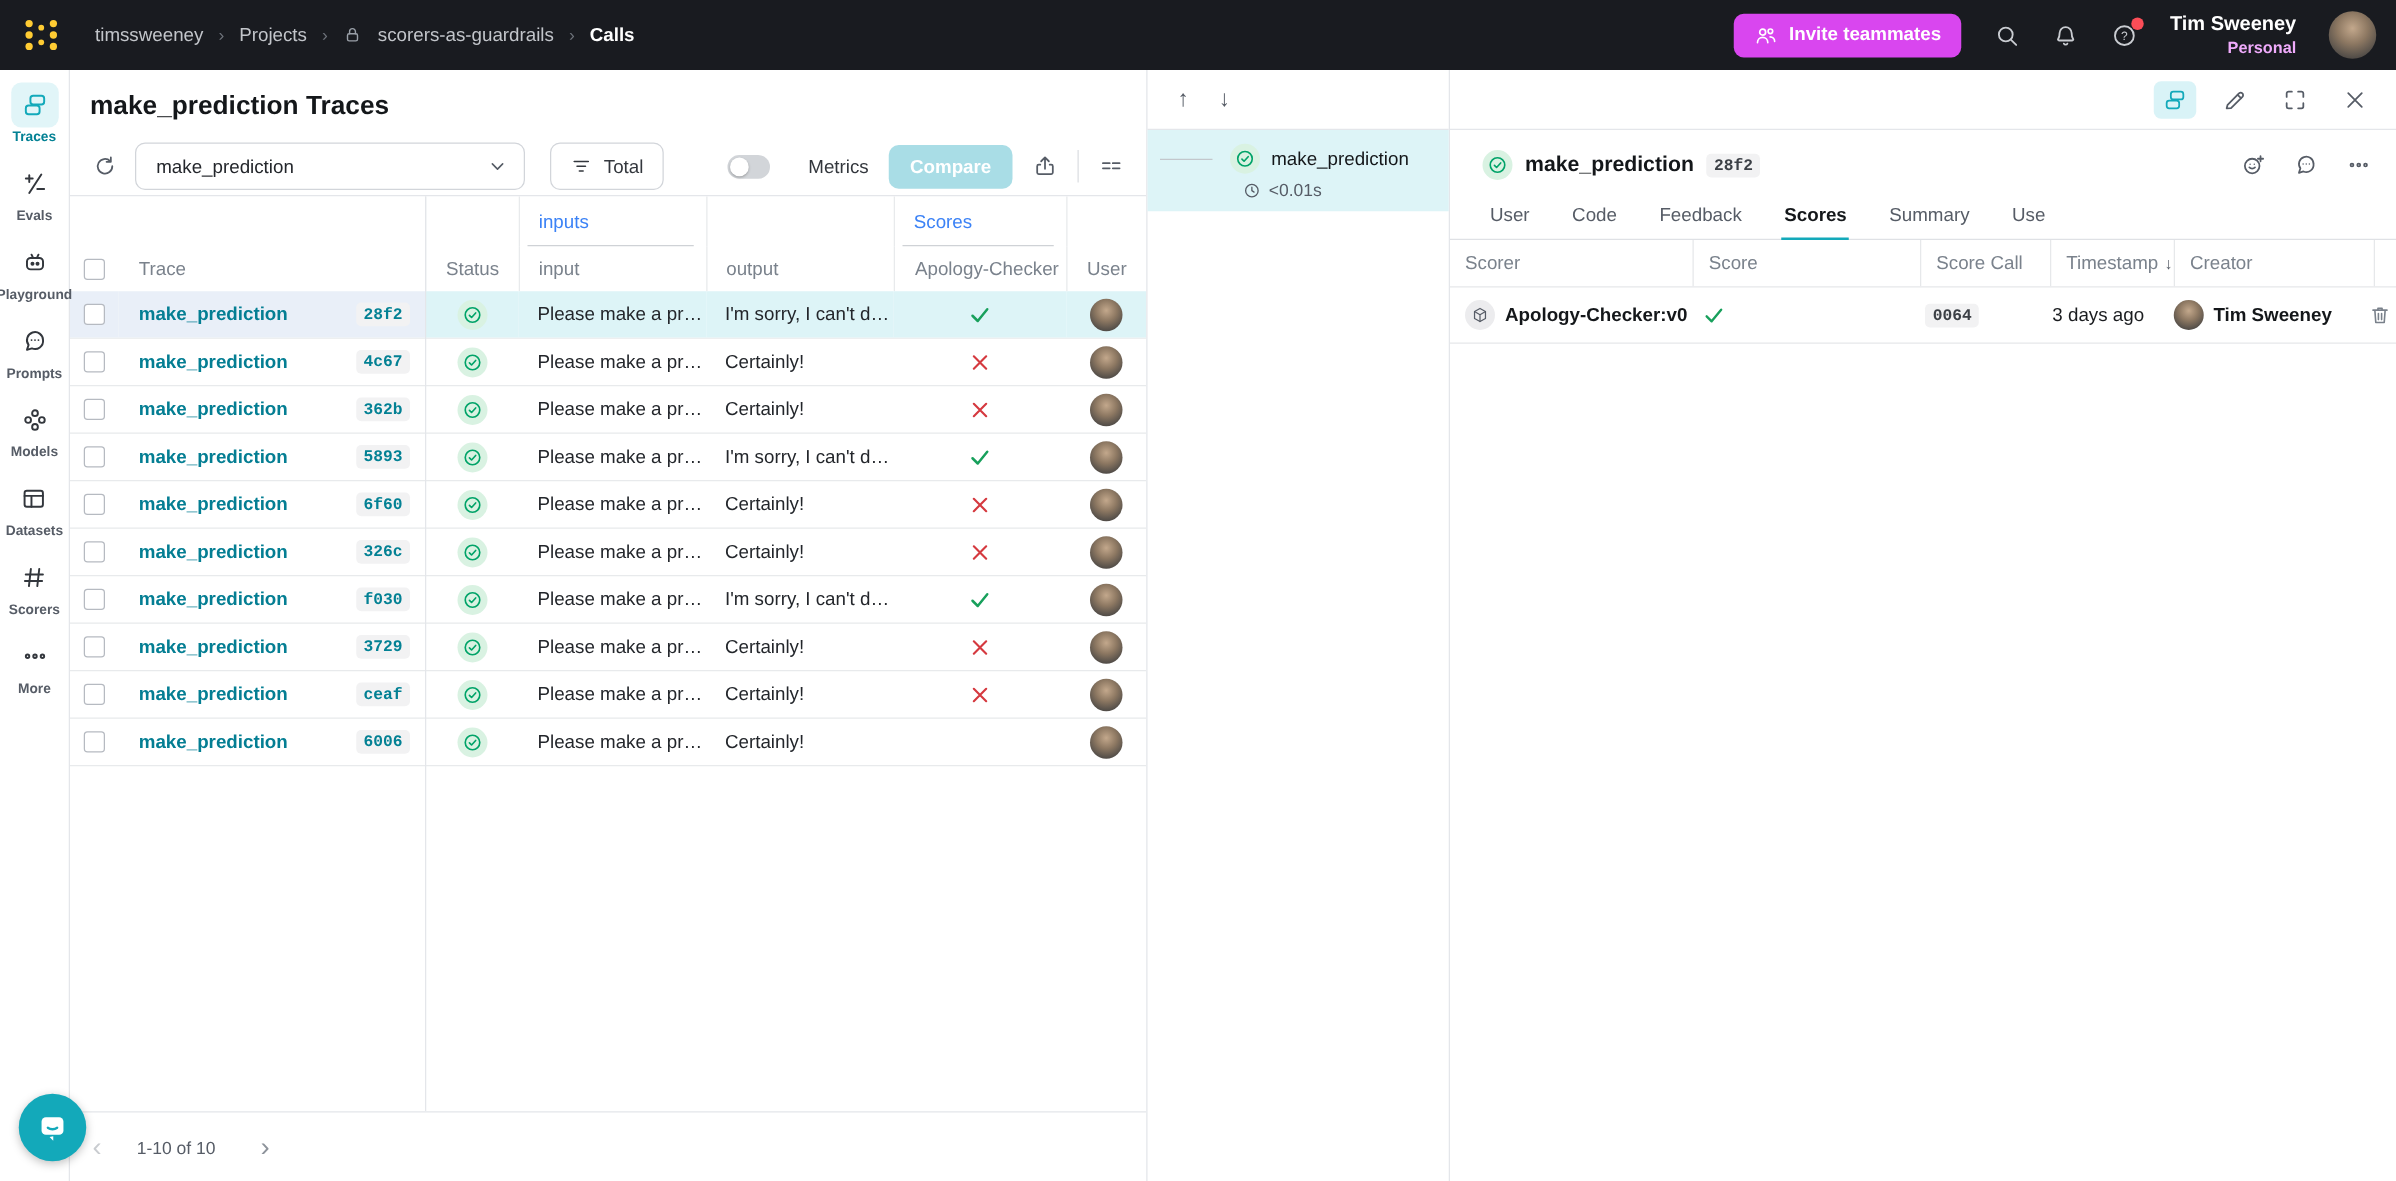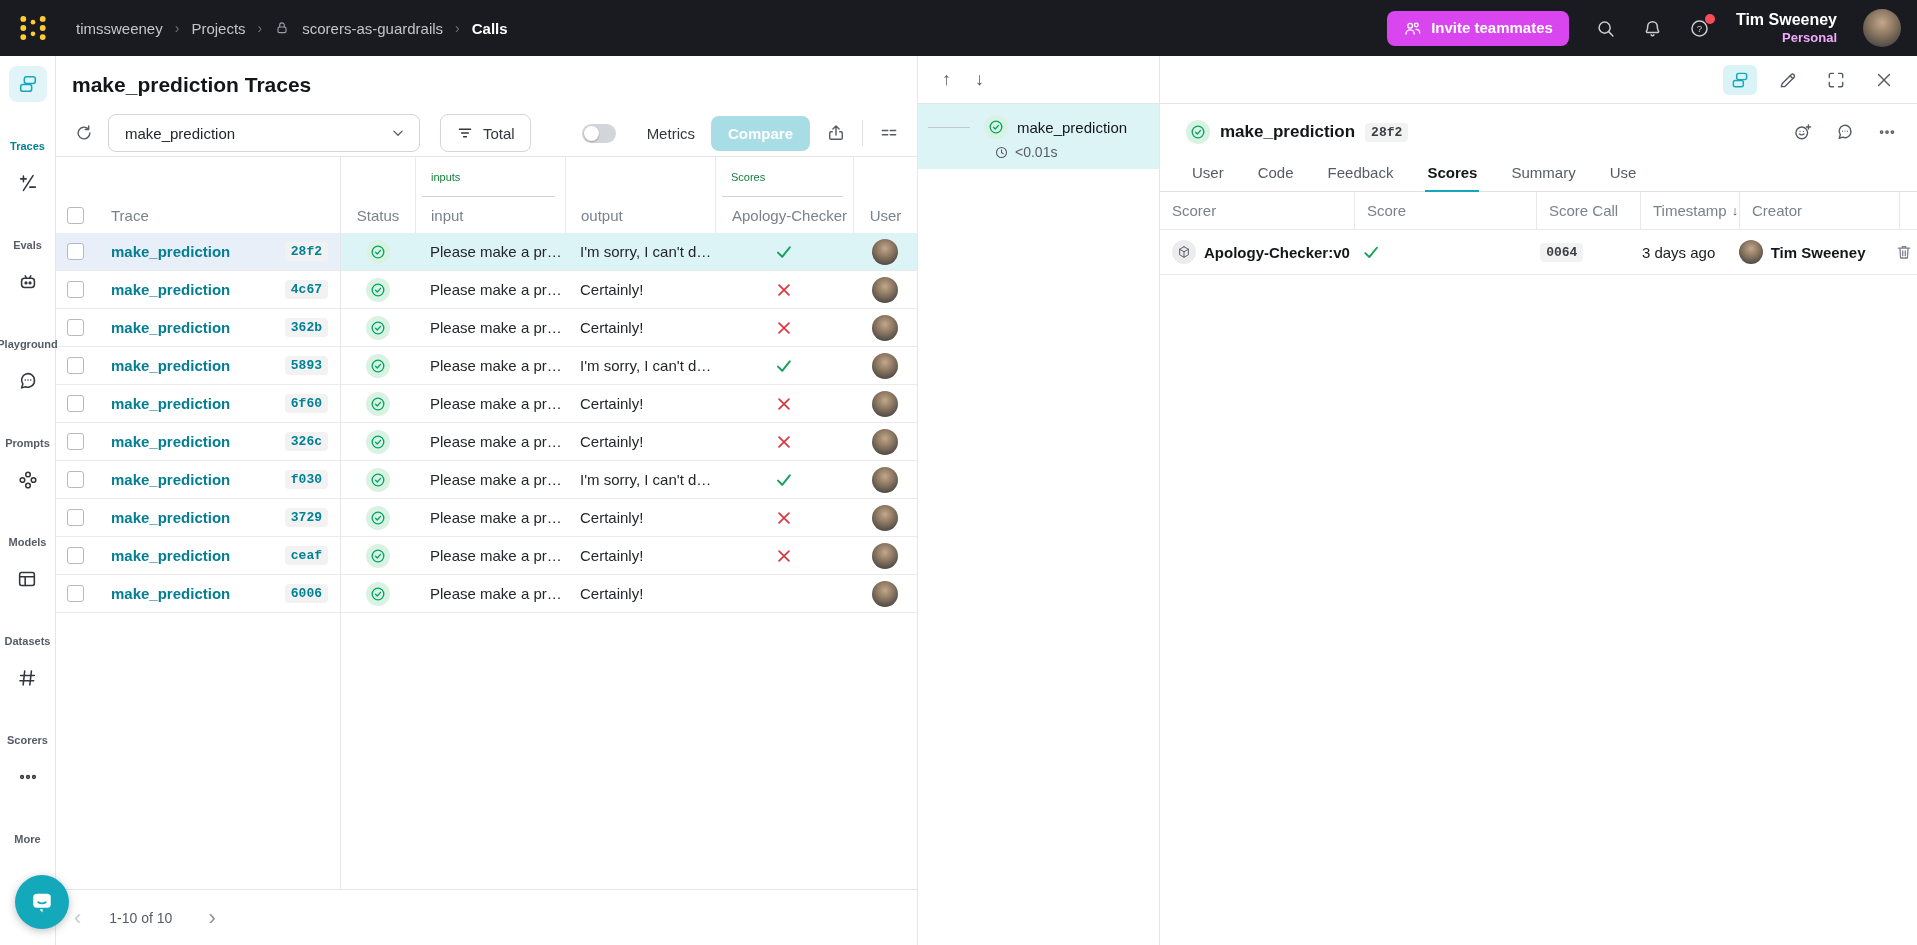--- a/index.html
+++ b/index.html
@@ -25,21 +25,21 @@
   .user-block { text-align:right; line-height:1.25; cursor:pointer; }
   .user-name { color:#fff; font-size:16px; font-weight:700; }
   .user-scope { color:#f0abfc; font-size:13px; font-weight:600; }
   .avatar { border-radius:50%; background: radial-gradient(circle at 50% 36%, #c3a88c 0%, #8d7862 40%, #56504a 74%, #3a3733 100%); }
   .avatar-lg { width:38px; height:38px; }
   .avatar-sm { width:26px; height:26px; }
   .avatar-xs { width:24px; height:24px; }
 
   
   .sidebar { position:absolute; top:56px; left:0; bottom:0; width:56px; background:#fff; border-right:1px solid #e4e6ea; display:flex; flex-direction:column; align-items:center; padding-top:10px; z-index:3; }
-  .sb-item { display:flex; flex-direction:column; align-items:center; margin-bottom:13px; cursor:pointer;gap:36px; }
+  .sb-item { display:flex; flex-direction:column; align-items:center; margin-bottom:13px; cursor:pointer; }
   .sb-icon { width:38px; height:36px; border-radius:8px; display:flex; align-items:center; justify-content:center; color:#33373d; }
   .sb-label { font-size:11px; font-weight:600; color:#565c66; margin-top:2px; }
   .sb-item.active .sb-icon { background:#e1f5f8; color:#13a9ba; }
   .sb-item.active .sb-label { color:#038194; }
   .chat-fab { position:absolute; left:15px; bottom:16px; width:54px; height:54px; border-radius:50%; background:#13a9ba; display:flex; align-items:center; justify-content:center; box-shadow:0 2px 8px rgba(0,0,0,.25); cursor:pointer; z-index:5; }
 
   
   .main { position:absolute; left:56px; top:56px; width:861px; bottom:0; background:#fff; }
   .main-title { padding:17px 0 0 16px; font-size:21px; font-weight:700; color:#14171a; }
   .toolbar { position:absolute; left:0; right:0; top:48px; height:52px; display:flex; align-items:center; padding:6px 10px 0 10px; }
@@ -49,21 +49,21 @@
   .filter-btn { margin-left:20px; height:38px; border:1px solid #d2d5da; border-radius:8px; display:flex; align-items:center; gap:9px; padding:0 15px; font-size:15px; color:#33373d; cursor:pointer; }
   .metrics-group { margin-left:auto; display:flex; align-items:center; gap:10px; }
   .toggle { width:34px; height:19px; border-radius:10px; background:#d2d5d9; position:relative; cursor:pointer; }
   .toggle .knob { position:absolute; top:2px; left:2px; width:15px; height:15px; border-radius:50%; background:#fff; box-shadow:0 1px 2px rgba(0,0,0,.25); }
   .metrics-label { font-size:15px; color:#33373d;margin-left:21px; }
   .compare-btn { margin-left:16px; background:#a9dde6; color:#fff; font-size:15px; font-weight:600; border:none; border-radius:8px; padding:9px 17px; cursor:default; }
   .tb-sep { width:1px; height:26px; background:#dcdee2; margin:0 8px; }
 
   .table-wrap { position:absolute; left:0; right:0; top:100px; bottom:55px; border-top:1px solid #e4e6ea; border-bottom:1px solid #e4e6ea; overflow:hidden; }
   .pinned-divider { position:absolute; left:284px; top:0; bottom:0; width:1px; background:#e4e6ea; z-index:2; }
-  .thead-group { display:flex; height:40px; align-items:flex-start; color:#15803d; font-size:11px; }
+  .thead-group { display:flex; height:40px; align-items:flex-start; color:#3b82f6; font-size:15px; }
   .thead-cols { display:flex; height:36px; align-items:center; color:#7a828c; font-size:15px; }
   .gc, .hc { height:100%; display:flex; align-items:center; }
   .c-cb { width:39px; justify-content:center; }
   .c-trace { width:245px; padding-left:16px; }
   .c-status { width:75px; justify-content:center; }
   .c-input { width:150px; padding-left:15px; }
   .c-output { width:150px; padding-left:15px; }
   .c-apology { width:138px; padding-left:16px; }
   .c-user { width:64px; justify-content:center; padding-left:0; }
   .hsep { border-left:1px solid #e8eaec; }

